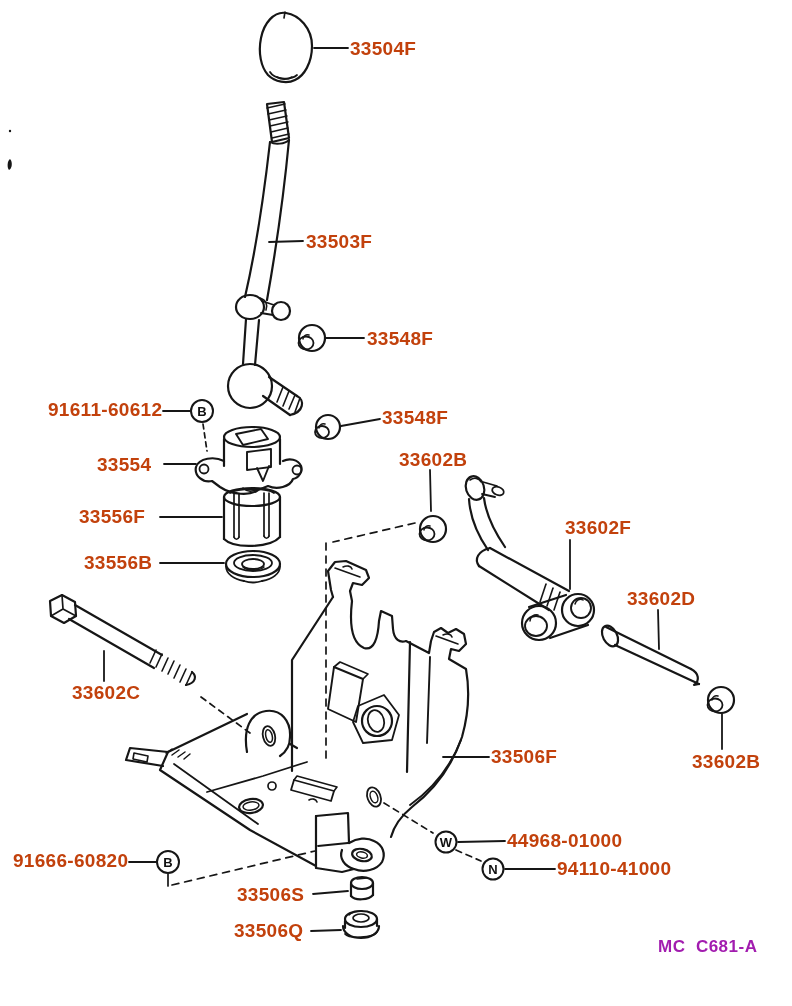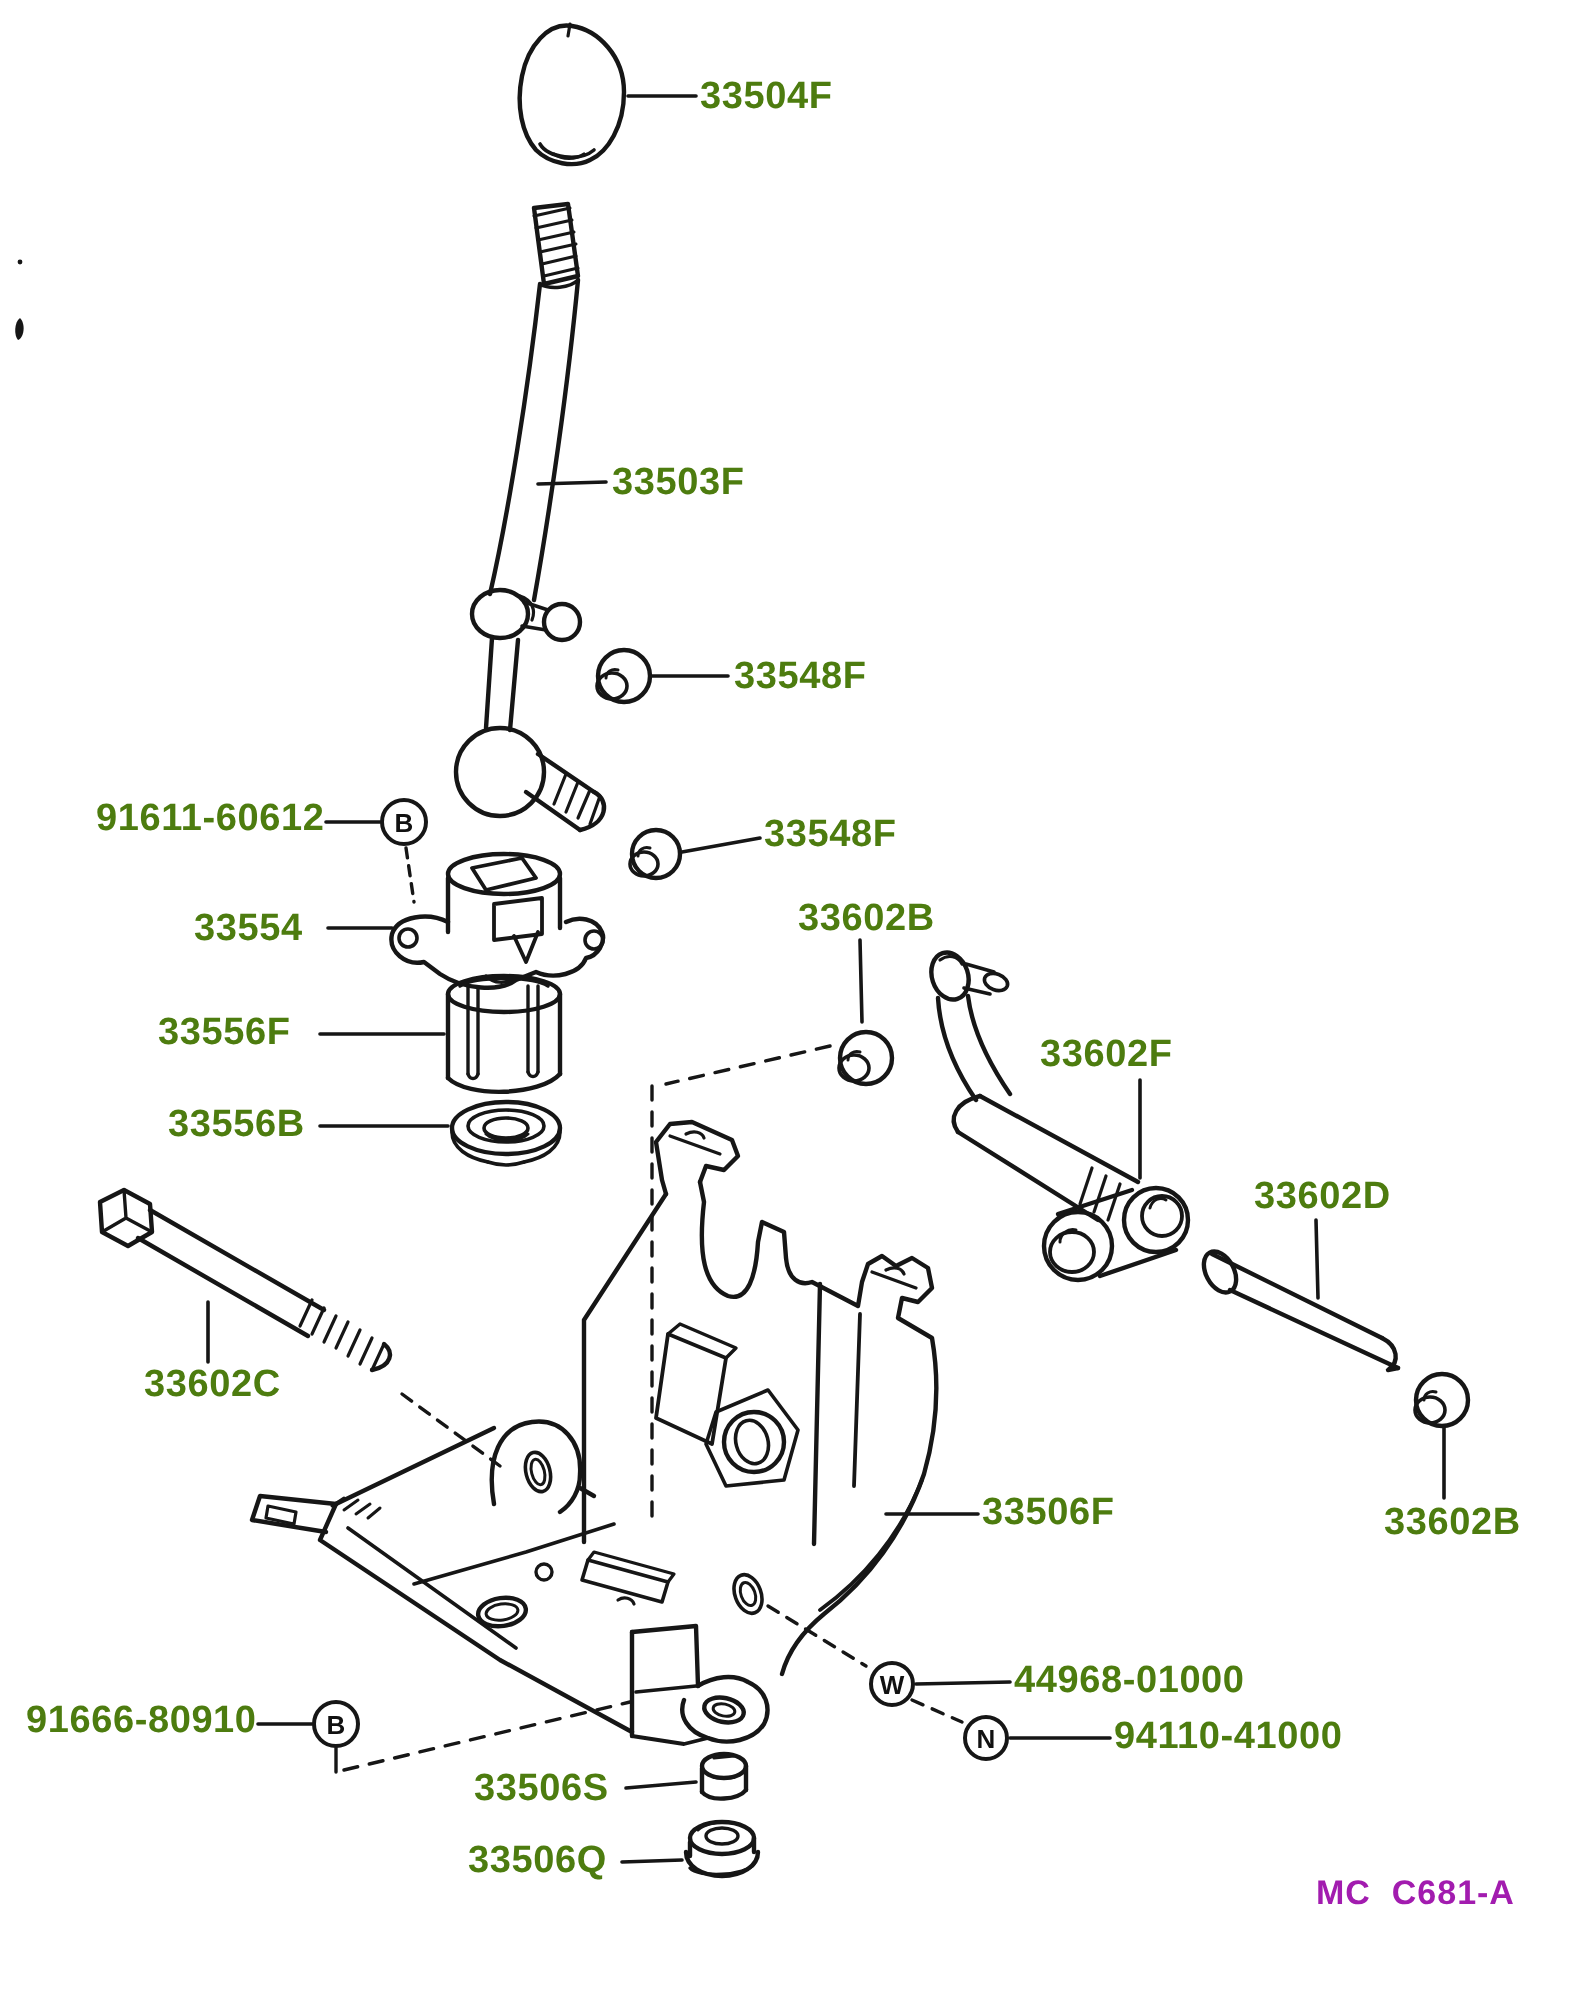--- a/index.html
+++ b/index.html
@@ -1,19 +1,19 @@
 <!DOCTYPE html>
 <html><head>
 <meta charset="utf-8">
 <style>
   html,body{margin:0;padding:0;background:#ffffff;}
   .stage{position:relative;width:792px;height:1006px;background:#ffffff;overflow:hidden;
          font-family:"Liberation Sans",sans-serif;}
   .art{position:absolute;left:0;top:0;}
-  .lbl{position:absolute;font:700 19px "Liberation Sans",sans-serif;color:#4d7c0f;
+  .lbl{position:absolute;font:700 19px "Liberation Sans",sans-serif;color:#c2410c;
        letter-spacing:.3px;white-space:pre;line-height:24px;}
   .footer-code{position:absolute;font:700 17px "Liberation Sans",sans-serif;color:#a21caf;
        letter-spacing:.5px;white-space:pre;}
   svg text.callout-letter{font:700 13px "Liberation Sans",sans-serif;fill:#111;}
 </style>
 </head>
 <body>
 
 <div class="stage">
 
@@ -306,28 +306,28 @@
   <text x="493" y="874" text-anchor="middle" class="callout-letter">N</text>
 </svg>
 
 <div class="lbl" style="left:350px;top:37px">33504F</div>
 <div class="lbl" style="left:306px;top:230px">33503F</div>
 <div class="lbl" style="left:367px;top:327px">33548F</div>
 <div class="lbl" style="left:48px;top:398px">91611-60612</div>
 <div class="lbl" style="left:382px;top:406px">33548F</div>
 <div class="lbl" style="left:97px;top:453px">33554</div>
 <div class="lbl" style="left:399px;top:448px">33602B</div>
-<div class="lbl" style="left:520px;top:516px">33602F</div>
+<div class="lbl" style="left:565px;top:516px">33602F</div>
 <div class="lbl" style="left:79px;top:505px">33556F</div>
 <div class="lbl" style="left:84px;top:551px">33556B</div>
 <div class="lbl" style="left:627px;top:587px">33602D</div>
 <div class="lbl" style="left:72px;top:681px">33602C</div>
 <div class="lbl" style="left:491px;top:745px">33506F</div>
 <div class="lbl" style="left:692px;top:750px">33602B</div>
 <div class="lbl" style="left:507px;top:829px">44968-01000</div>
 <div class="lbl" style="left:557px;top:857px">94110-41000</div>
-<div class="lbl" style="left:13px;top:849px">91666-80910</div>
+<div class="lbl" style="left:13px;top:849px">91666-60820</div>
 <div class="lbl" style="left:237px;top:883px">33506S</div>
 <div class="lbl" style="left:234px;top:919px">33506Q</div>
 
 <div class="footer-code" style="left:658px;top:937px">MC  C681-A</div>
 
 </div>
 
 </body></html>

